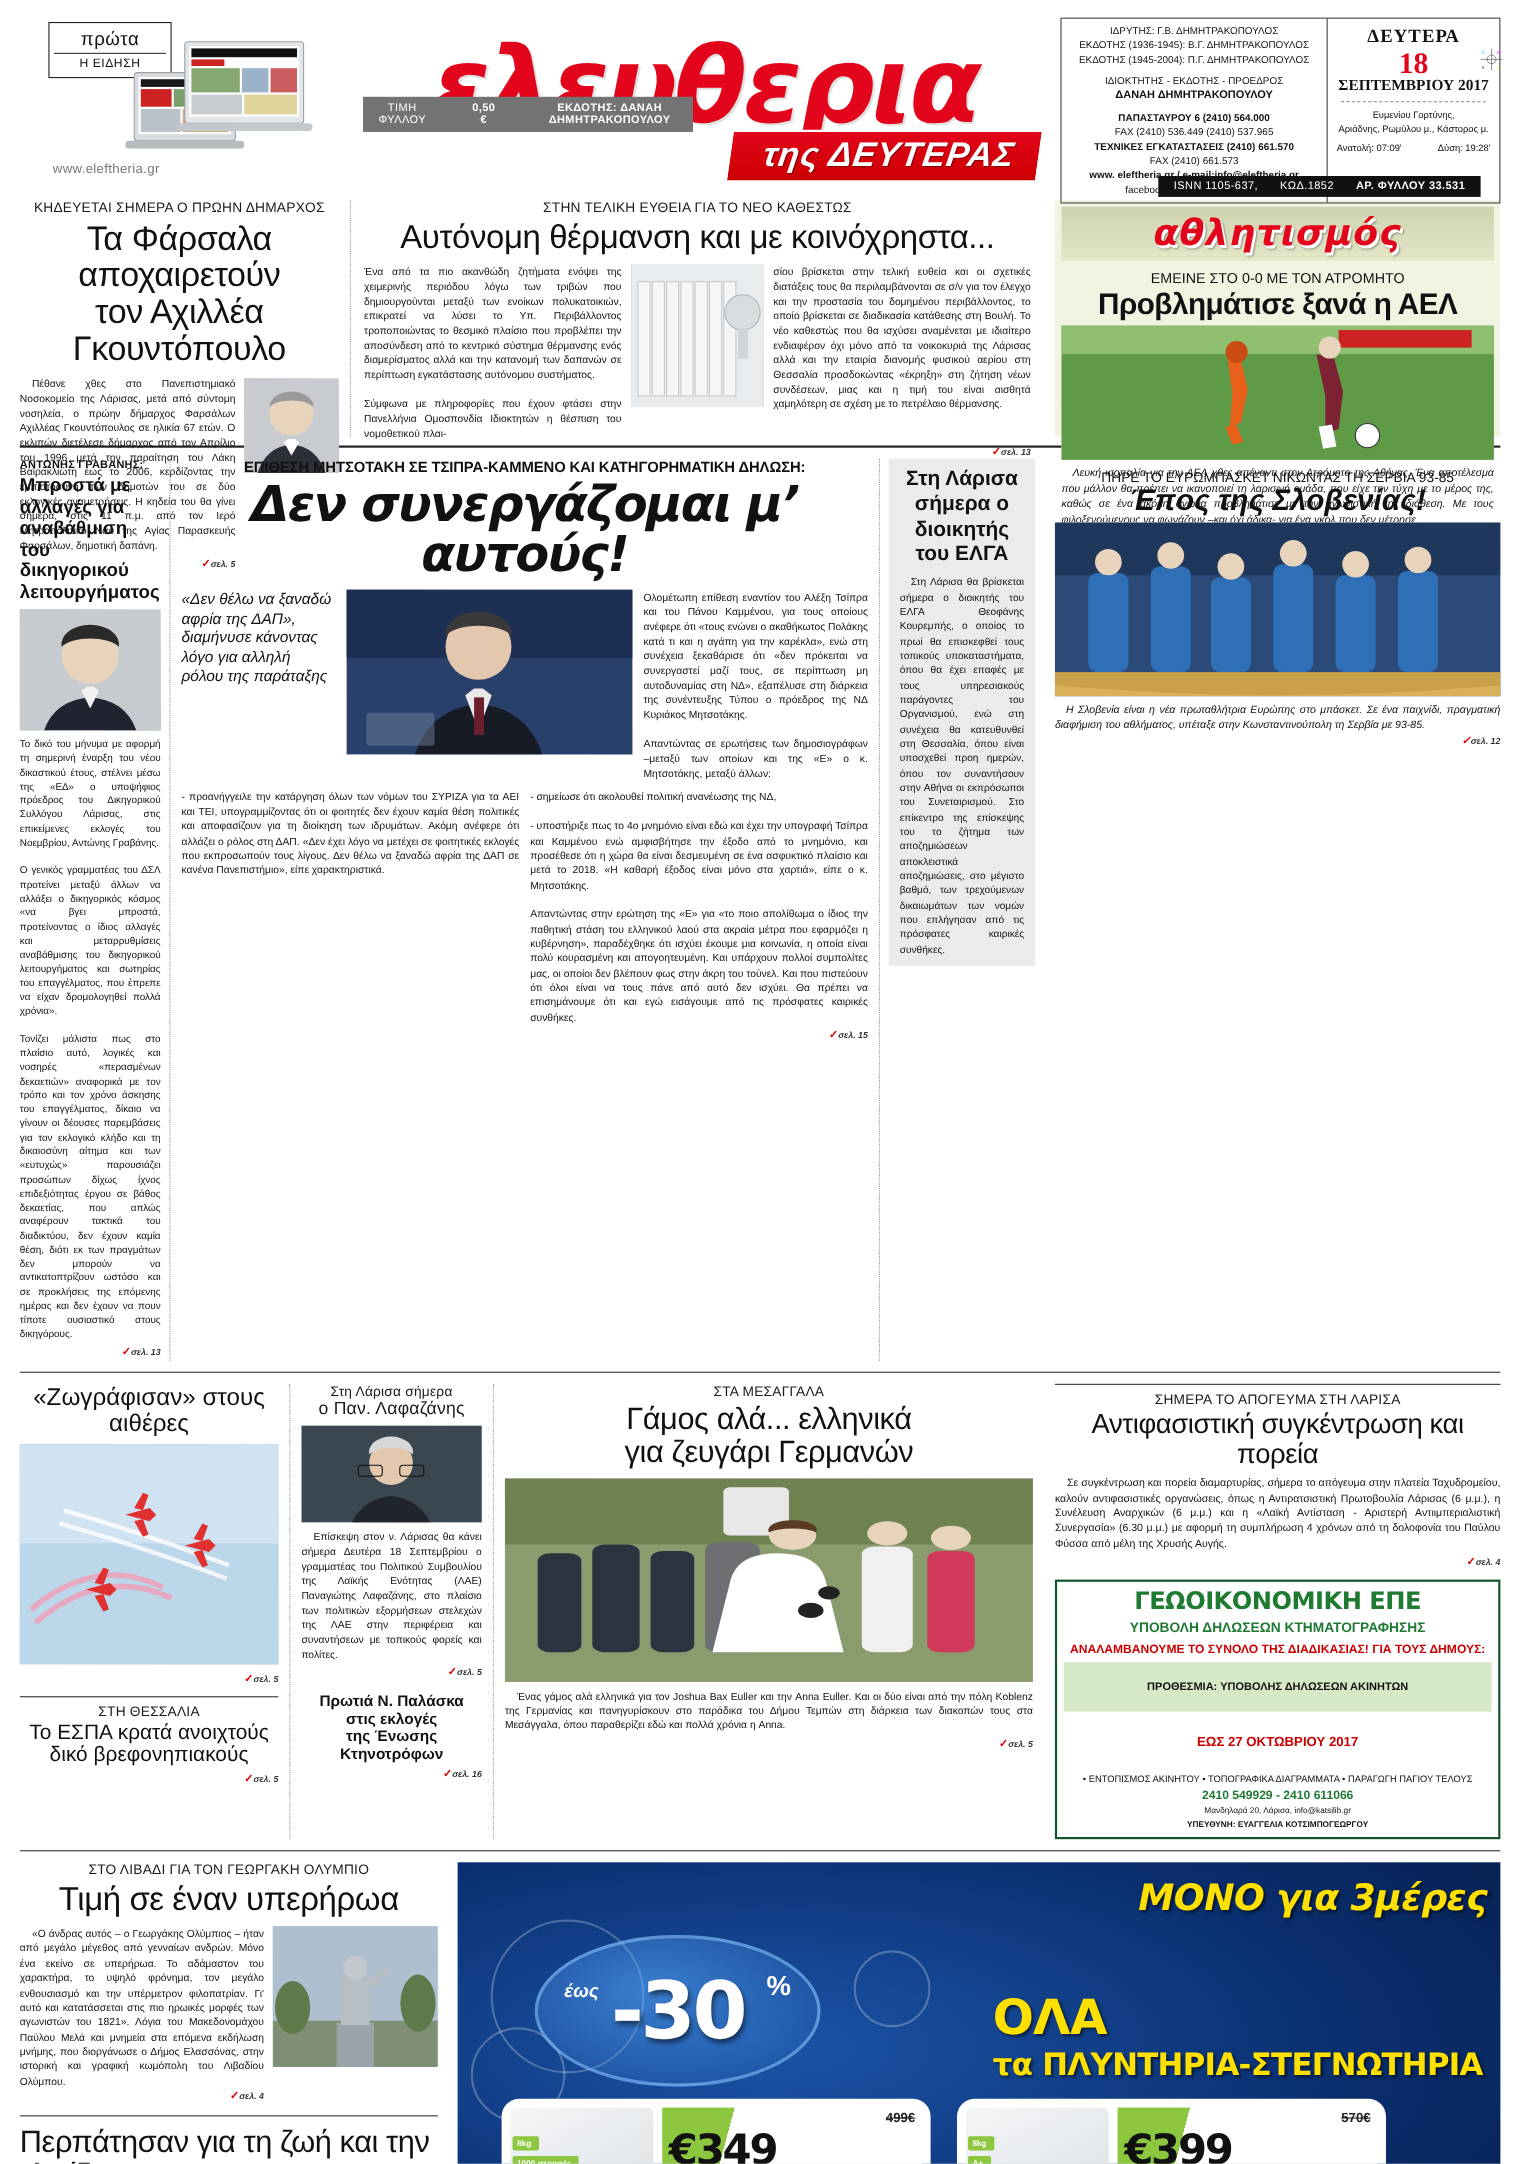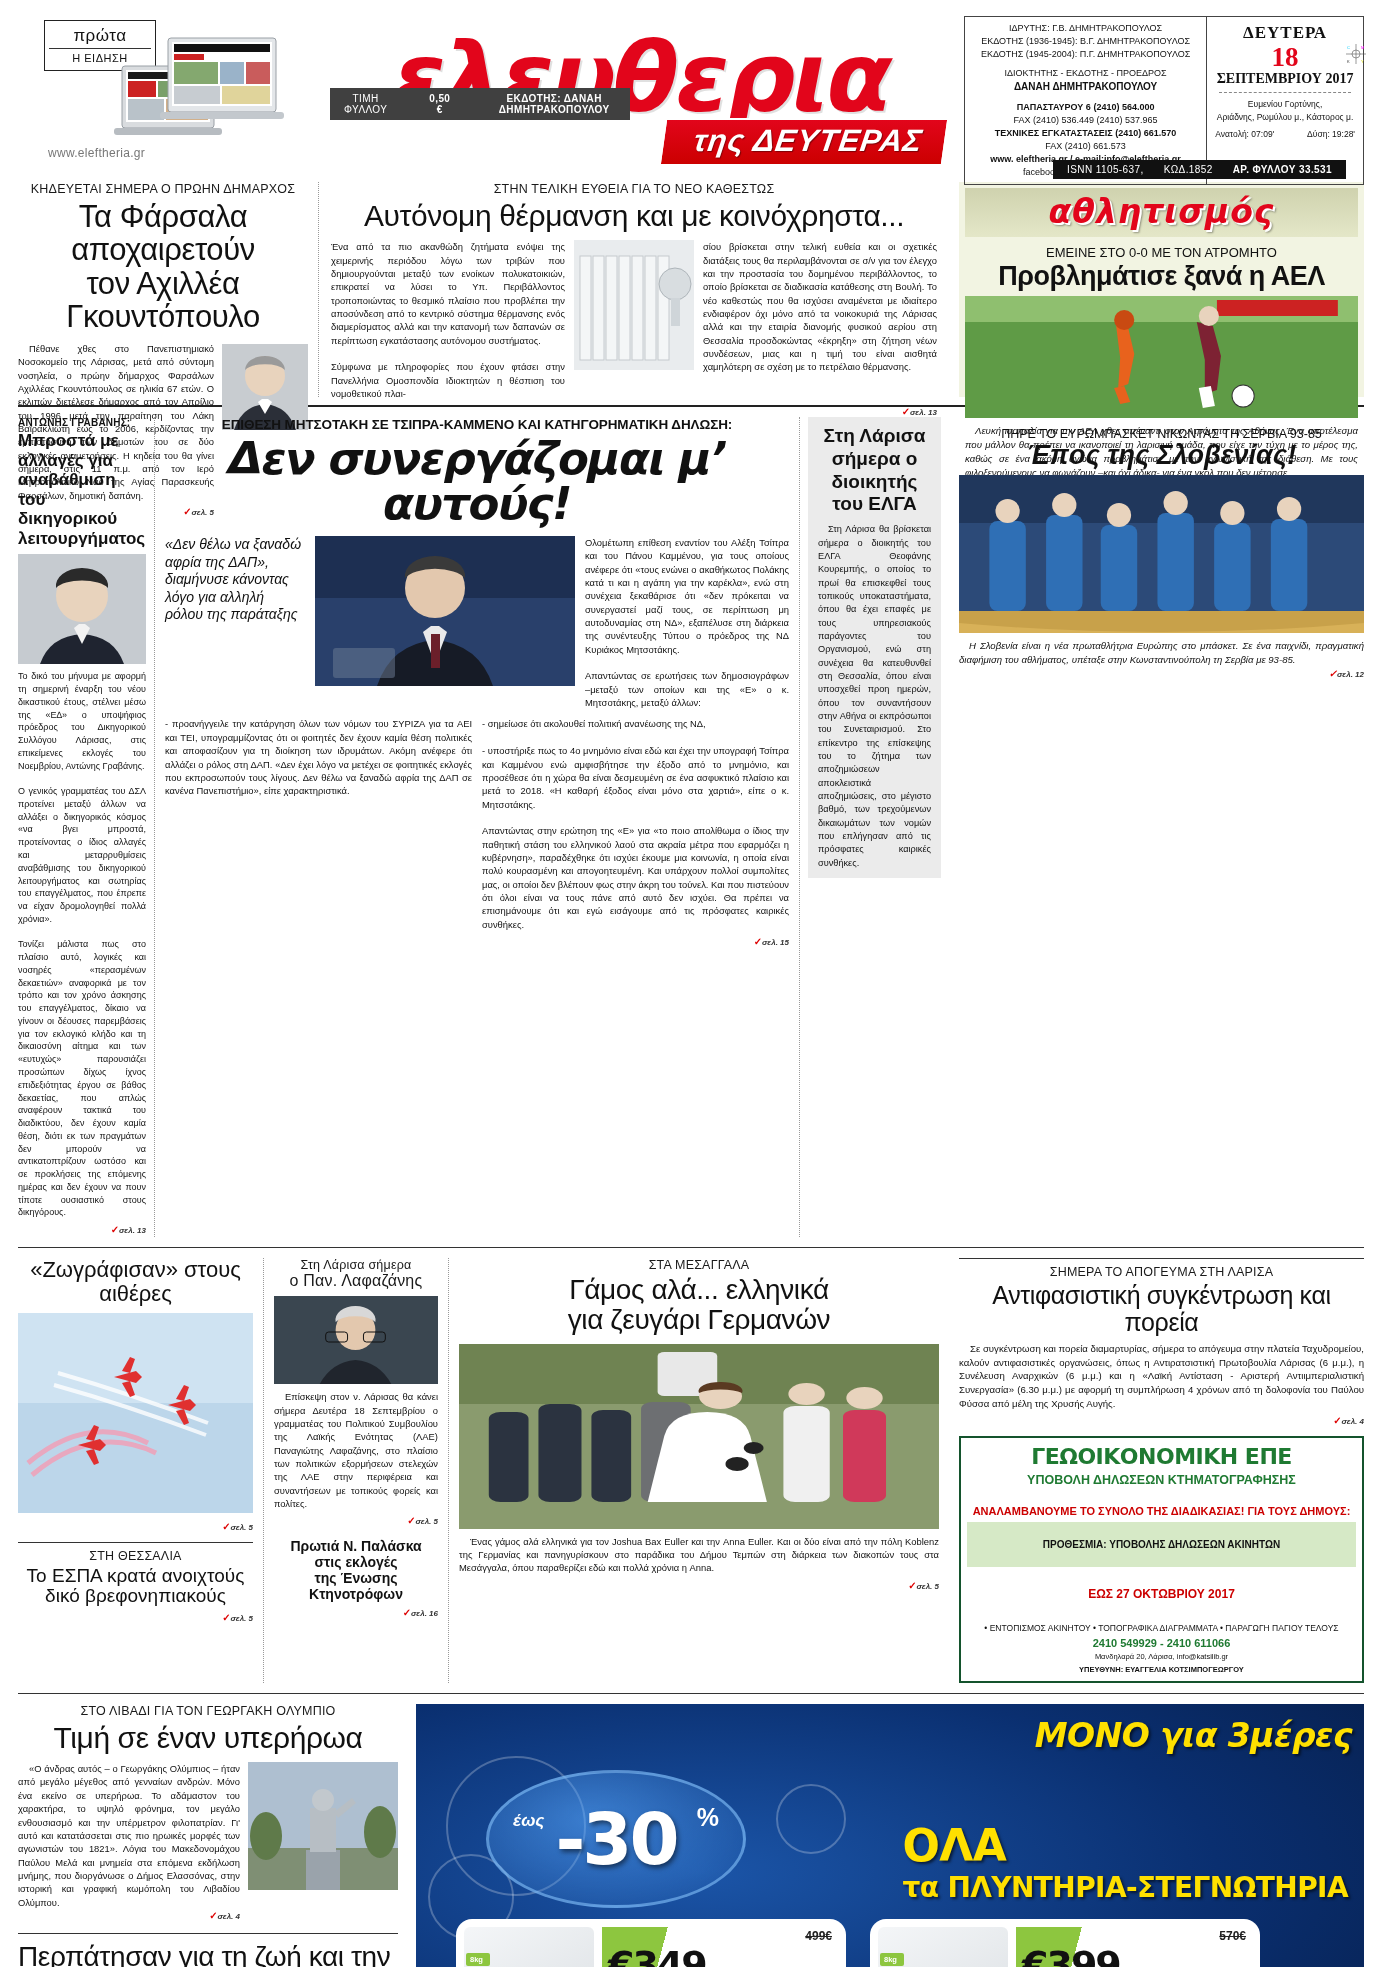--- a/index.html
+++ b/index.html
@@ -38,21 +38,21 @@
   .logo-sub {
     position: absolute; right: 18px; top: 104px;
     background: linear-gradient(180deg,#e2051b 0%,#c00 100%);
     color: #fff; font-style: italic; font-weight: bold; font-size: 31px;
     padding: 3px 22px 5px 30px; letter-spacing: 1px;
     transform: skewX(-8deg);
     text-shadow: 1px 1px 1px rgba(0,0,0,.4);
     border: 2px solid #fff;
   }
   .price-bar {
-    position: absolute; left: 12px; bottom: 6px; background: #404040; color: #fff;
+    position: absolute; left: 12px; bottom: 6px; background: #737373; color: #fff;
     font-size: 10px; padding: 5px 14px; letter-spacing: .4px; display: flex; gap: 42px;
     width: 300px;
   }
   .price-bar b { font-weight: bold; }
 
   .info-box { width: 400px; border: 1px solid #444; display: flex; font-size: 9px; margin-top: 2px; }
   .info-left { flex: 1.55; padding: 5px 6px; text-align: center; line-height: 1.45; border-right: 1px solid #444; }
   .info-left .gap { height: 6px; }
   .info-right { flex: 1; padding: 6px 4px; text-align: center; }
   .info-right .day { font-size: 17px; font-weight: bold; font-family: "Liberation Serif", serif; letter-spacing: 1px; }
@@ -129,21 +129,21 @@
   
   .row3 { display: flex; margin-top: 10px; }
   .r3-a { width: 245px; padding-right: 10px; }
   .r3-b { width: 185px; padding: 0 10px; border-left: 1px dotted #999; }
   .r3-c { flex: 1; padding: 0 10px; border-left: 1px dotted #999; }
   .r3-d { width: 405px; margin-left: 10px; }
 
   .adbox-green { border: 2px solid #14532d; padding: 6px; text-align: center; background:#fff; }
   .adbox-green .brand { font-family: "DejaVu Sans", sans-serif; font-size: 22px; font-weight: bold; color: #1f7a32; letter-spacing: -.5px; }
   .adbox-green .l1 { font-size: 12.5px; font-weight: bold; color: #1f7a32; margin-top: 4px; line-height: 1.25; }
-  .adbox-green .l2 { font-size: 11px; font-weight: bold; color: #c00; margin-top: 15px; line-height: 1.3; }
+  .adbox-green .l2 { font-size: 11px; font-weight: bold; color: #c00; margin-top: 4px; line-height: 1.3; }
   .adbox-green .l3 { font-size: 10px; font-weight: bold; background: #d6e9c6; padding: 16px; margin-top: 4px; line-height: 1.3; }
   .adbox-green .l4 { font-size: 8.5px; margin-top: 4px; line-height: 1.35; }
   .adbox-green .phone { font-size: 11px; font-weight: bold; color: #1f7a32; margin-top: 3px; }
   .adbox-green .l5 { font-size: 7.5px; margin-top: 3px; line-height: 1.3; }
 
   
   .row4 { display: flex; margin-top: 10px; }
   .r4-a { width: 390px; padding-right: 10px; }
   .r4-b { flex: 1; margin-left: 8px; }
 

